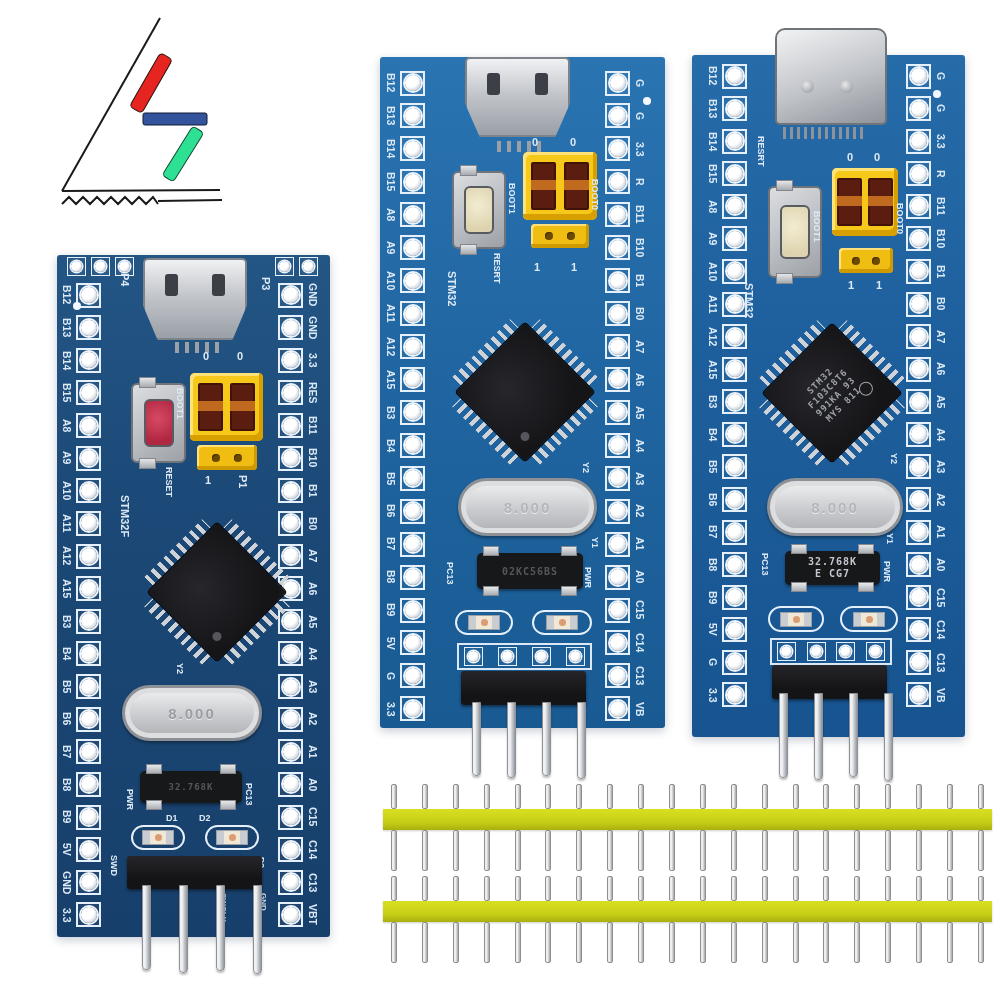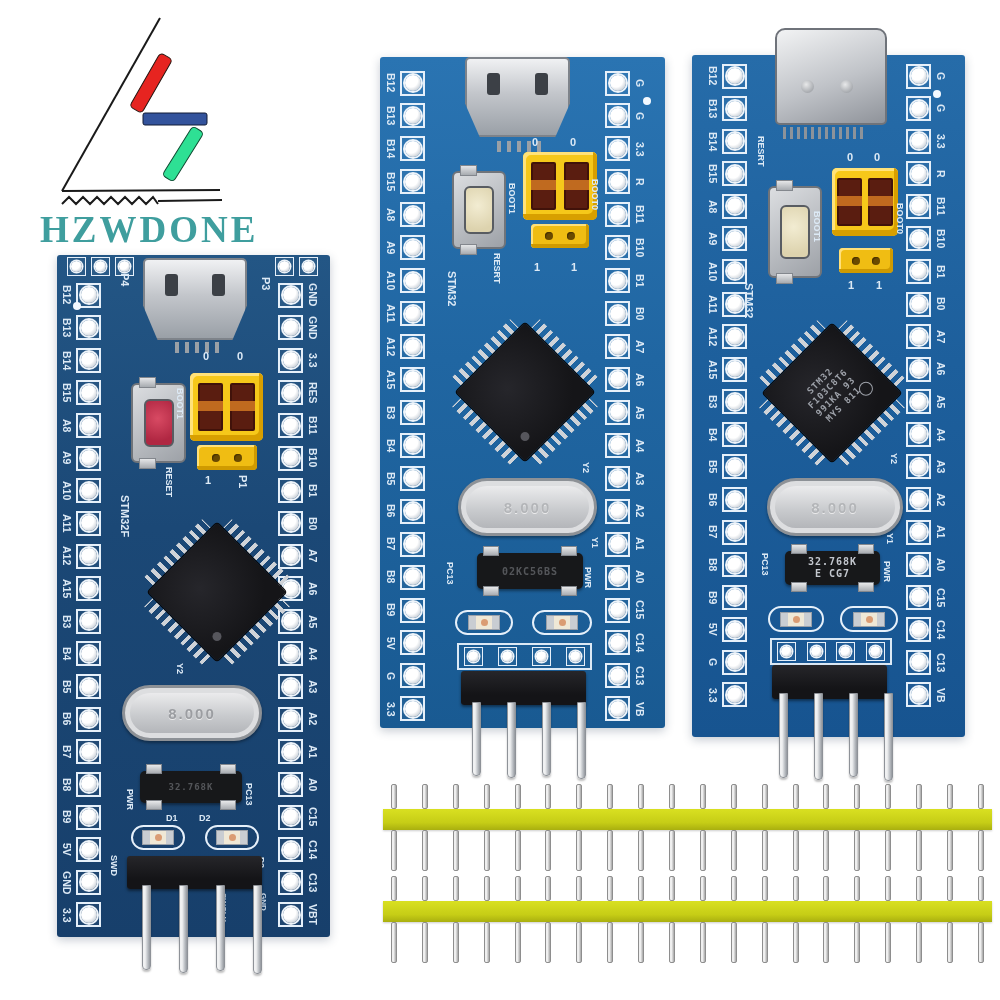--- a/index.html
+++ b/index.html
@@ -112,21 +112,20 @@
   <div class="logo">
     <svg width="300" height="250" viewBox="0 0 300 250">
       <line x1="120" y1="10" x2="22" y2="183" stroke="#1a1a1a" stroke-width="2"></line>
       <line x1="22" y1="183" x2="180" y2="182" stroke="#1a1a1a" stroke-width="2"></line>
       <polyline points="22,196 29,189 36,196 43,189 50,196 57,189 64,196 71,189 78,196 85,189 92,196 99,189 106,196 113,189 118,196" fill="none" stroke="#1a1a1a" stroke-width="2"></polyline>
       <line x1="118" y1="193" x2="182" y2="192" stroke="#1a1a1a" stroke-width="2"></line>
       <rect x="-7" y="-31" width="14" height="62" rx="4" transform="translate(111,75) rotate(30)" fill="#e62420" stroke="#26140f" stroke-width="1"></rect>
       <rect x="103" y="105" width="64" height="12" rx="2" fill="#33539c" stroke="#121d36" stroke-width="1"></rect>
       <rect x="-6.5" y="-29" width="13" height="58" rx="4" transform="translate(143,146) rotate(32)" fill="#2ee094" stroke="#0e4a31" stroke-width="1"></rect>
     </svg>
-    <div class="logo-text">HZWDONE</div>
   </div>
 
   <div class="board b0">
     <div class="hole-row" style="left:10px;top:2px;">
         <span class="hole sm">
           <i></i>
         </span>
         <span class="hole sm">
           <i></i>
         </span>

